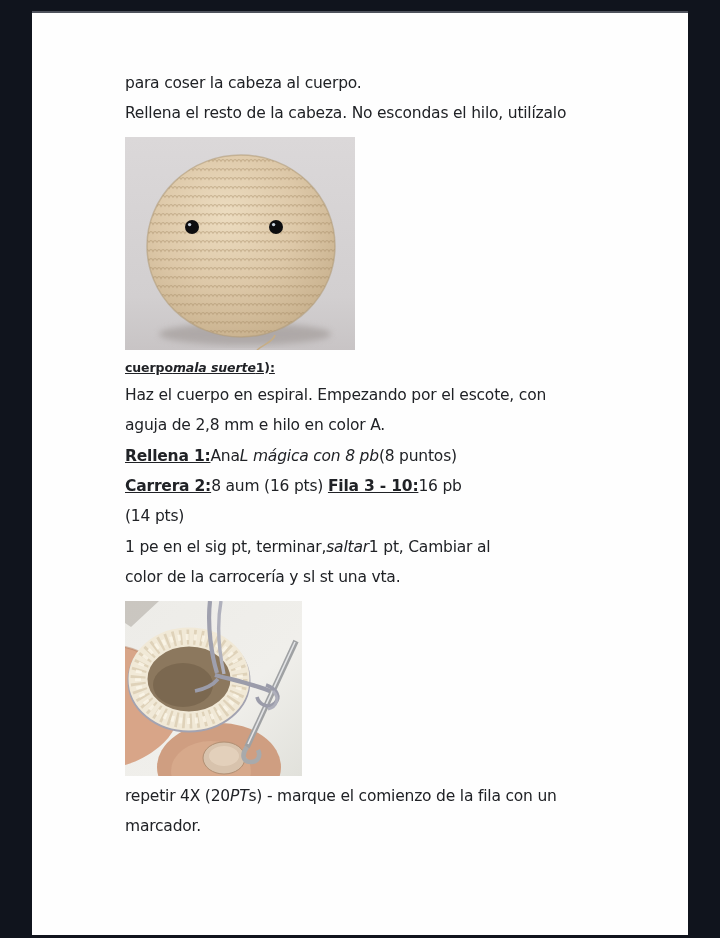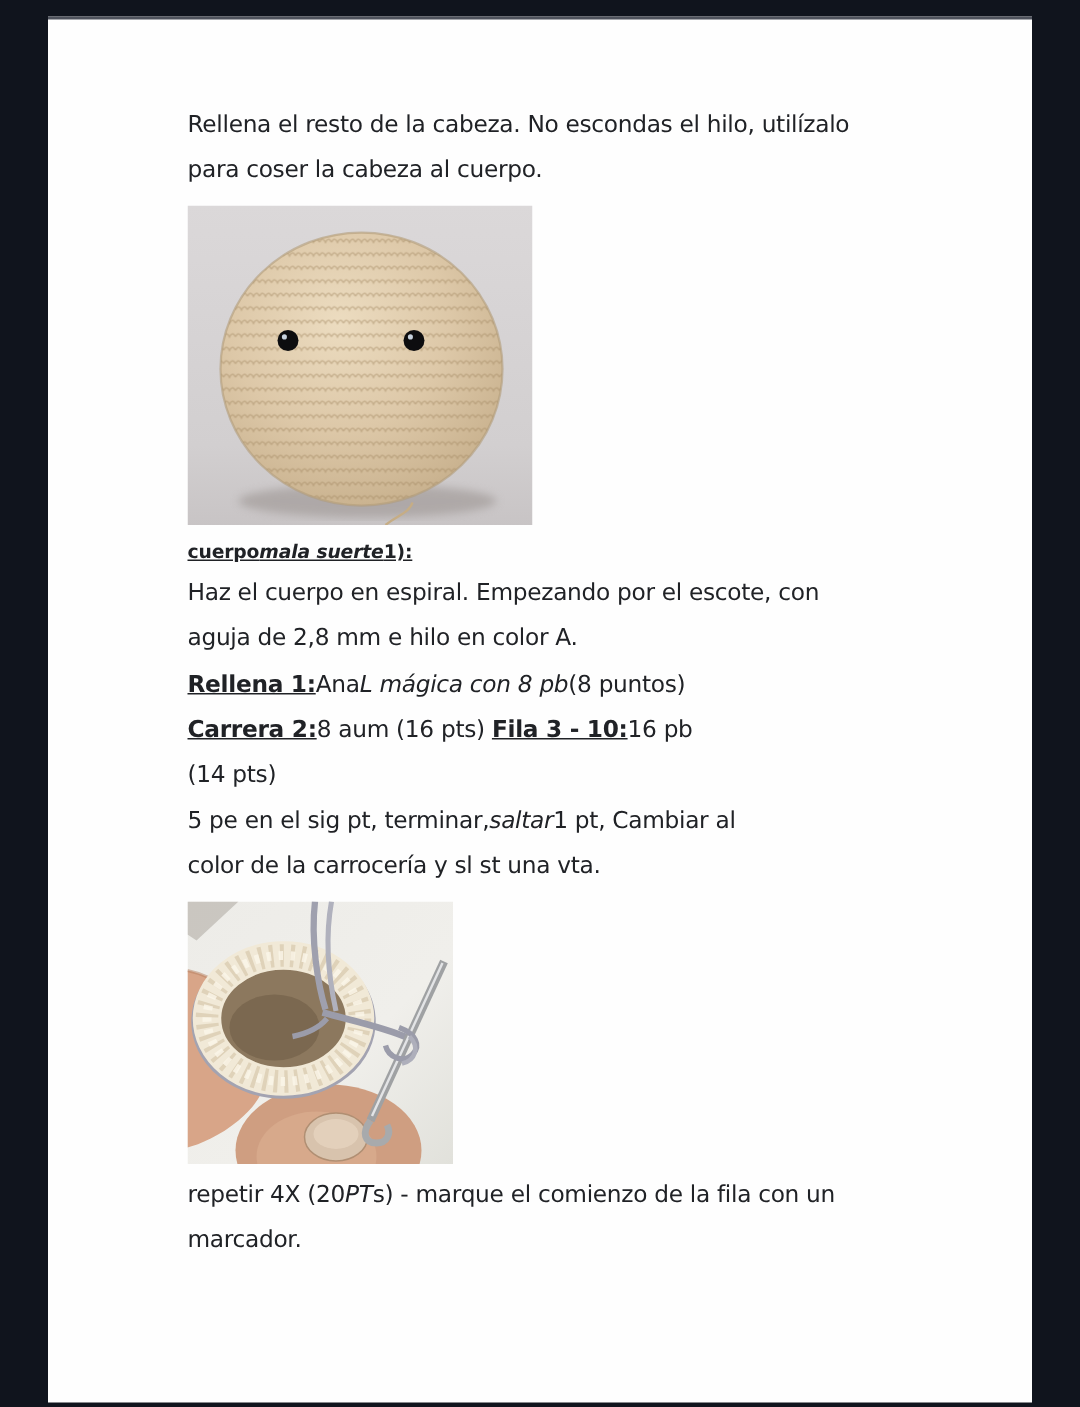--- a/index.html
+++ b/index.html
@@ -37,22 +37,22 @@
   .p4{margin-top:5px;}
   svg{display:block;}
 </style>
 </head>
 <body>
 
 <div class="paper">
   <div class="content">
 
     <div>
+      <div class="line"><span>para coser la cabeza al cuerpo.</span></div>
       <div class="line"><span>Rellena el resto de la cabeza. No escondas el hilo, utilízalo</span></div>
-      <div class="line"><span>para coser la cabeza al cuerpo.</span></div>
     </div>
 
     <svg class="fig fig1" width="230" height="213" viewBox="0 0 230 213" xmlns="http://www.w3.org/2000/svg">
       <defs>
         <linearGradient id="g1bg" x1="0" y1="0" x2="0" y2="1">
           <stop offset="0" stop-color="#dbd8d9"></stop>
             <stop offset="0.75" stop-color="#d2cfd0"></stop>
             <stop offset="1" stop-color="#c8c4c5"></stop>
         </linearGradient>
         <radialGradient id="g1ball" cx="0.42" cy="0.33" r="0.78">
@@ -81,21 +81,21 @@
     </svg>
 
     <div class="h-small"><span class="b">cuerpo</span><span class="bi">mala suerte</span><span class="b">1):</span></div>
 
     <div class="p2">
       <div class="line"><span>Haz el cuerpo en espiral. Empezando por el escote, con</span></div>
       <div class="line"><span>aguja de 2,8 mm e hilo en color A.</span></div>
       <div class="line"><span class="b">Rellena 1:</span><span>Ana</span><span class="i">L mágica con 8 pb</span><span>(8 puntos)</span></div>
       <div class="line"><span class="b">Carrera 2:</span><span>8 aum (16 pts) </span><span class="b">Fila 3 - 10:</span><span>16 pb</span></div>
       <div class="line"><span>(14 pts)</span></div>
-      <div class="line"><span>5 pe en el sig pt, terminar,</span><span class="i">saltar</span><span>1 pt, Cambiar al</span></div>
+      <div class="line"><span>1 pe en el sig pt, terminar,</span><span class="i">saltar</span><span>1 pt, Cambiar al</span></div>
       <div class="line"><span>color de la carrocería y sl st una vta.</span></div>
     </div>
 
     <svg class="fig fig2" width="177" height="175" viewBox="0 0 177 175" xmlns="http://www.w3.org/2000/svg">
       <defs>
         <linearGradient id="g2bg" x1="0" y1="0" x2="1" y2="1">
           <stop offset="0" stop-color="#edece8"></stop>
             <stop offset="0.6" stop-color="#f0efeb"></stop>
             <stop offset="1" stop-color="#e1e1db"></stop>
         </linearGradient>

